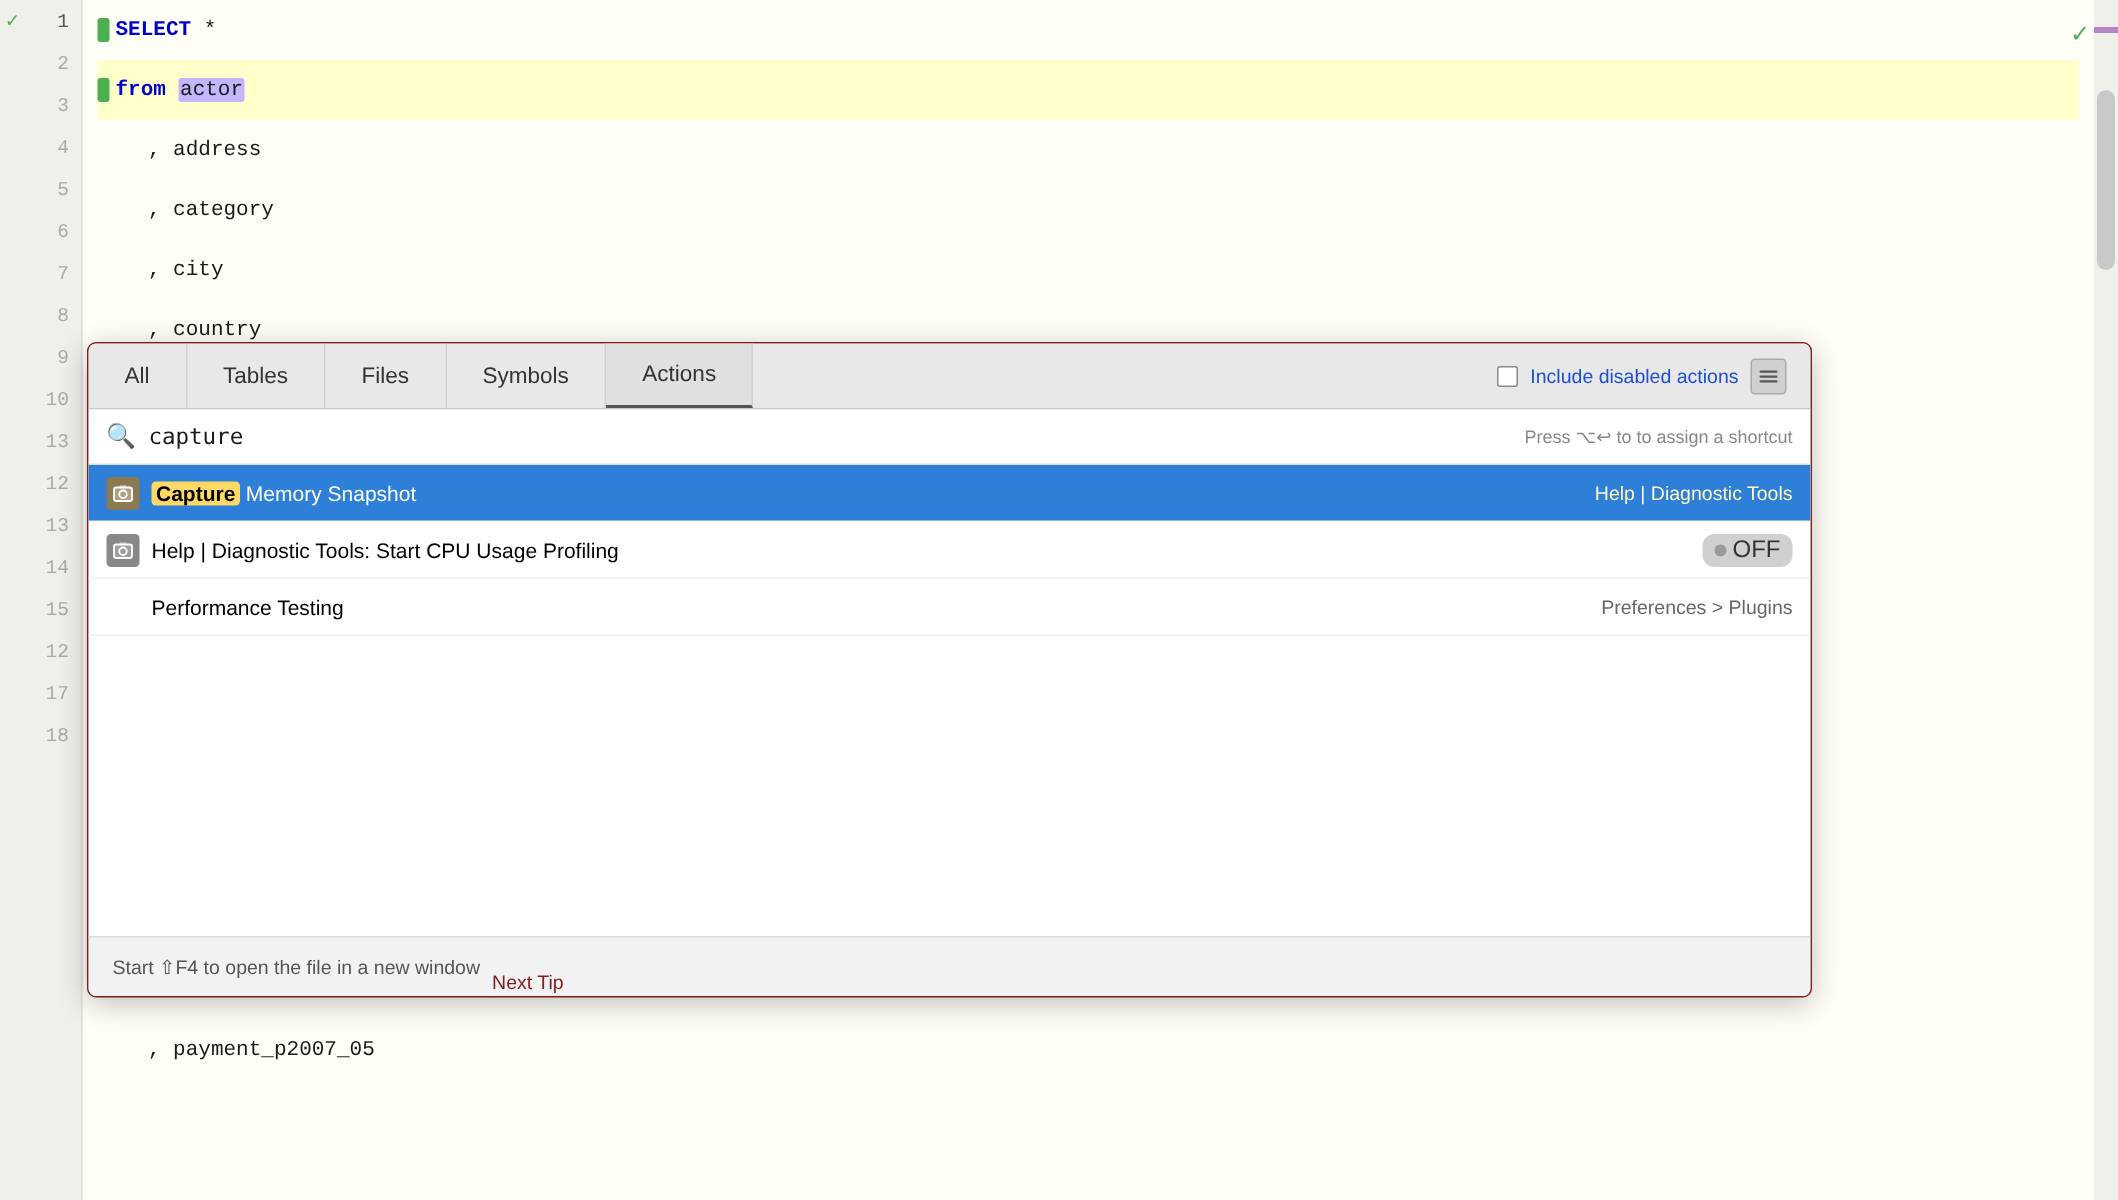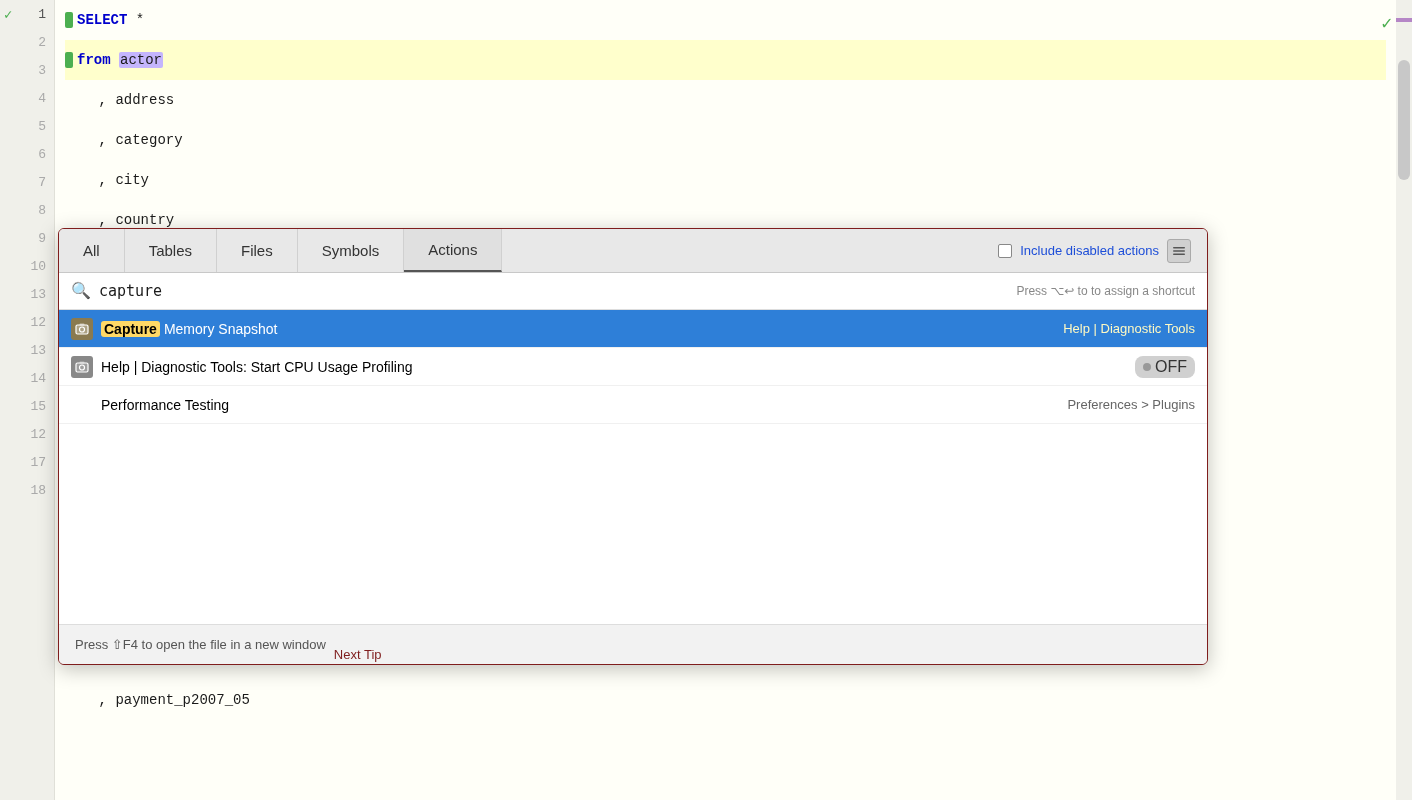--- a/index.html
+++ b/index.html
@@ -504,17 +504,17 @@
       <div class="result-text">
         <span>Performance Testing</span>
       </div>
       <span class="result-location">Preferences &gt; Plugins</span>
     </div>
 
     <div class="empty-results"></div>
   </div>
 
   <div class="bottom-bar">
-    <span>Press ⇧F4 to open the file in a new window</span>
+    <span>Start ⇧F4 to open the file in a new window</span>
     <a class="next-tip-link">Next Tip</a>
   </div>
 
 </div>
 
 </body></html>

